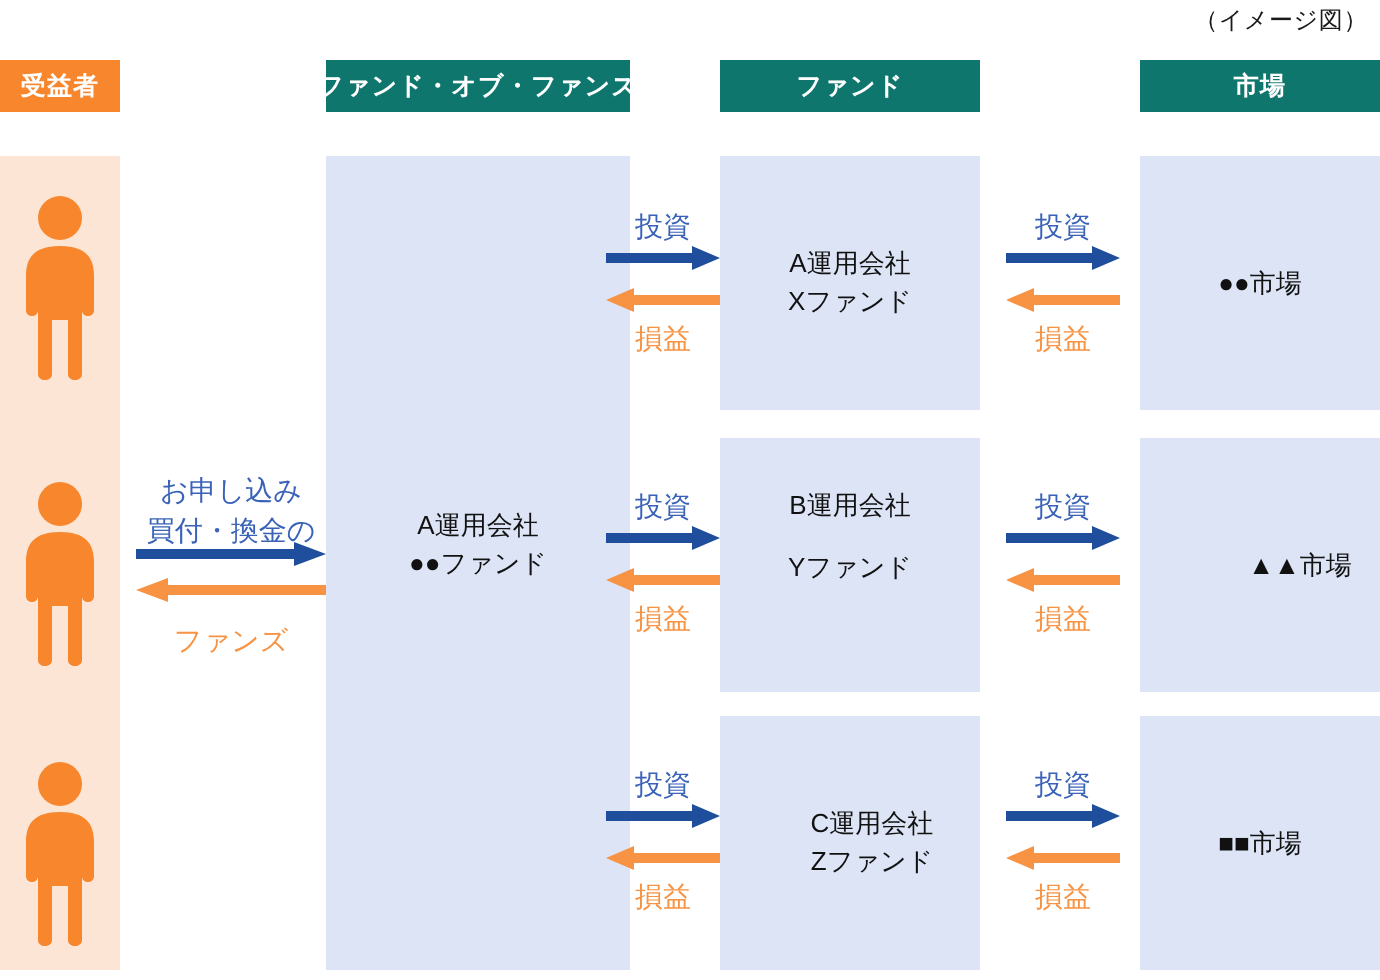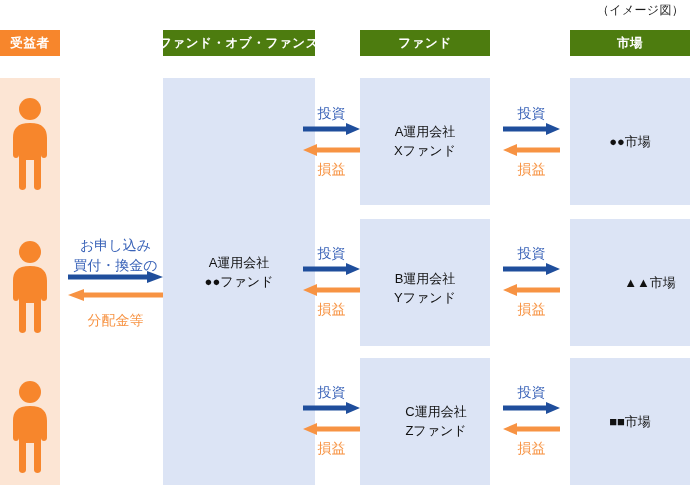--- a/index.html
+++ b/index.html
@@ -19,21 +19,21 @@
   }
 
   
   .col-header {
     position: absolute; height: 26px;
     display: flex; align-items: center; justify-content: center;
     color: #ffffff; font-size: 12.5px; font-weight: bold;
     letter-spacing: .6px; white-space: nowrap;
   }
   .hdr-beneficiary { background: #F7862C; }
-  .hdr-blue        { background: #4d7c0f; text-align: right; }
+  .hdr-blue        { background: #0f766e; text-align: right; }
 
   
   .col-body { position: absolute; }
   .body-beneficiary { background: #FCE5D4; }
   .body-blue        { background: #DCE4F5; }
 
   
   .person { position: absolute; width: 44px; height: 96px; }
 
   
@@ -102,21 +102,21 @@
 
   <div class="box-label" style="left:163px; top:248px; width:152px; height:50px;">
     <span>A運用会社</span>
     <span>●●ファンド</span>
   </div>
 
   <div class="box-label" style="left:360px; top:117px; width:130px; height:50px;">
     <span>A運用会社</span>
     <span>Xファンド</span>
   </div>
-  <div class="box-label" style="left:360px; top:264px; width:130px; height:50px;">
+  <div class="box-label" style="left:360px; top:244px; width:130px; height:50px;justify-content:space-between;">
     <span>B運用会社</span>
     <span>Yファンド</span>
   </div>
   <div class="box-label" style="left:360px; top:397px; width:152px; height:50px;">
     <span>C運用会社</span>
     <span>Zファンド</span>
   </div>
 
   <div class="box-label" style="left:570px; top:128px; width:120px; height:28px;">
     <span>●●市場</span>
@@ -134,21 +134,21 @@
       <div>買付・換金の</div>
     </div>
     <svg class="arrow-svg" style="top:36px;" width="95" height="12" viewBox="0 0 95 12">
       <rect x="0" y="3.5" width="81" height="5" fill="#1F4E9C"></rect>
       <path d="M79 0 L95 6 L79 12 Z" fill="#1F4E9C"></path>
     </svg>
     <svg class="arrow-svg" style="top:54px;" width="95" height="12" viewBox="0 0 95 12">
       <rect x="14" y="3.5" width="81" height="5" fill="#F79343"></rect>
       <path d="M16 0 L0 6 L16 12 Z" fill="#F79343"></path>
     </svg>
-    <div class="arrow-caption cap-bottom">分配金等</div>
+    <div class="arrow-caption cap-bottom">ファンズ</div>
   </div>
 
   <div class="arrow-group" style="left:303px; top:106px; width:57px; height:70px;">
     <div class="arrow-caption cap-top">投資</div>
     <svg class="arrow-svg" style="top:17px;" width="57" height="12" viewBox="0 0 57 12">
       <rect x="0" y="3.5" width="45" height="5" fill="#1F4E9C"></rect>
       <path d="M43 0 L57 6 L43 12 Z" fill="#1F4E9C"></path>
     </svg>
     <svg class="arrow-svg" style="top:38px;" width="57" height="12" viewBox="0 0 57 12">
       <rect x="12" y="3.5" width="45" height="5" fill="#F79343"></rect>

